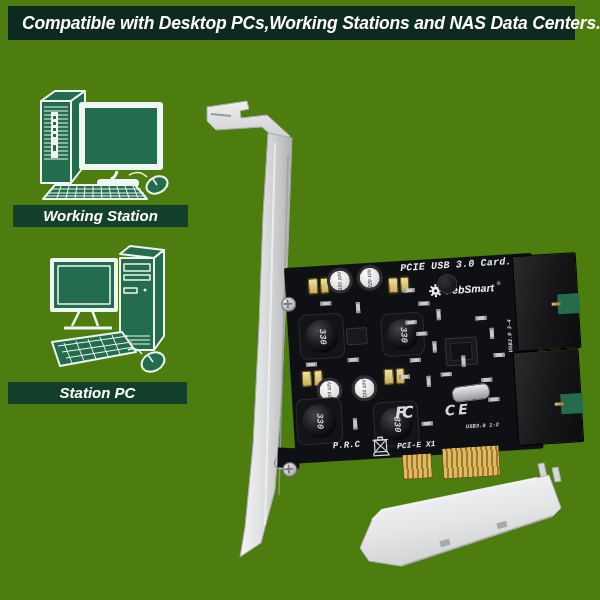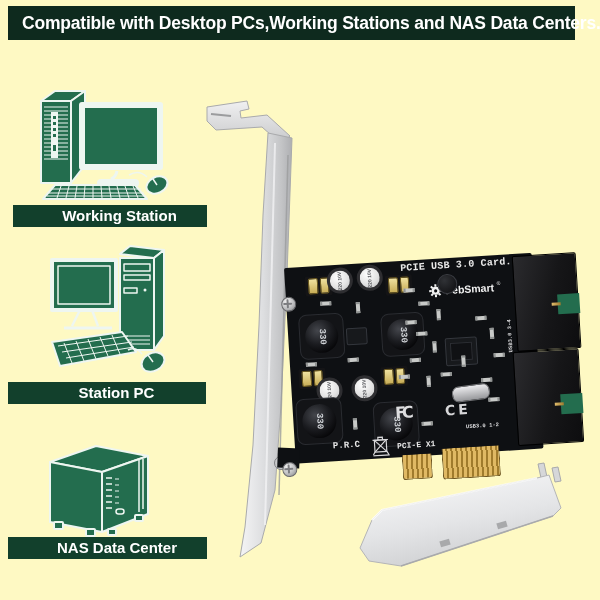--- a/index.html
+++ b/index.html
@@ -1,24 +1,24 @@
 <!DOCTYPE html>
 <html><head>
 <meta charset="utf-8">
 <style>
   html,body{margin:0;padding:0;background:#236d4e;}
-  .scene{position:relative;width:600px;height:600px;background:#fef9c3;overflow:hidden;
-         font-family:"Liberation Sans",sans-serif;}
+  .scene{position:relative;width:600px;height:600px;background:#4d7c0f;overflow:hidden;
+         font-family:"Liberation Sans",sans-serif;font-style:italic;}
   .banner{position:absolute;left:8px;top:6px;width:567px;height:34px;background:#0e2a1e;
           color:#ffffff;font-weight:700;font-size:17.5px;line-height:34px;padding-left:14px;
           box-sizing:border-box;letter-spacing:-0.2px;white-space:nowrap;}
   .compat-item{position:absolute;}
   .art{position:absolute;}
   .compat-label{position:absolute;background:#12402c;color:#ffffff;font-weight:700;font-size:15px;
-          text-align:center;height:22px;line-height:22px;padding-left:19px;}
+          text-align:center;height:22px;line-height:22px;}
   .bracket{position:absolute;}
   
   .card{position:absolute;left:284px;top:268px;width:248px;height:196px;background:#0e1013;
         transform:rotate(-3.5deg);transform-origin:0 0;border-radius:2px;}
   .silk{position:absolute;color:#e9e9e9;font-family:"Liberation Mono",monospace;font-weight:700;
         white-space:nowrap;}
   .brand{position:absolute;display:flex;align-items:center;gap:3px;color:#f2f2f2;}
   .brand .bname{font-size:10.5px;font-weight:700;}
   .brand sup{font-size:5px;position:relative;top:-4px;}
   .ind{position:absolute;background:#131417;border:1px solid #2a2c31;border-radius:8px;}
@@ -144,38 +144,20 @@
       <circle cx="95" cy="46" r="1.5" fill="#eef6f1" stroke="none"></circle>
       <path stroke-width="1" d="M74,92 h26 M74,96 h26 M74,100 h26"></path>
       <polygon points="2,98 72,88 86,108 10,122" fill="#236d4e"></polygon>
       <path stroke-width="1" d="M8,102 L78,92 M12,108 L82,98 M16,114 L84,103 M14,99 L22,119 M26,97 L34,117 M38,95 L46,115 M50,93 L58,112 M62,91 L70,110"></path>
       <ellipse cx="103" cy="118" rx="12" ry="9" transform="rotate(-28 103 118)" fill="#236d4e"></ellipse>
       <path stroke-width="1.5" d="M98,111 l5,7 M92,110 q-6,-8 -14,-4"></path>
     </svg>
     <div class="compat-label" style="left:0;top:139px;width:179px;">Station PC</div>
   </div>
 
-  <div class="compat-item" style="left:8px;top:438px;width:192px;height:122px;">
-    <svg class="art" style="left:34px;top:0;" width="120" height="100" viewBox="0 0 120 100" fill="none" stroke="#eef6f1" stroke-width="2" stroke-linejoin="round">
-      <polygon points="8,24 54,8 106,18 60,34" fill="#236d4e"></polygon>
-      <polygon points="8,24 60,34 60,94 8,84" fill="#236d4e"></polygon>
-      <polygon points="60,34 106,18 106,76 60,94" fill="#236d4e"></polygon>
-      <path stroke-width="1.5" d="M64,40 h6 M64,46 h6 M64,52 h6 M64,58 h6 M64,64 h6 M64,70 h6"></path>
-      <path stroke-width="1" d="M73,41 h4 M73,47 h4 M73,53 h4 M73,59 h4 M73,65 h4"></path>
-      <rect x="74" y="71" width="8" height="5" rx="2.5" stroke-width="1.5"></rect>
-      <path stroke-width="1.5" d="M97,22 v52 M101,21 v50"></path>
-      <g fill="#236d4e">
-        <rect x="12" y="84" width="9" height="7" rx="1"></rect>
-          <rect x="44" y="91" width="9" height="7" rx="1"></rect>
-        <rect x="66" y="91" width="8" height="6" rx="1"></rect>
-          <rect x="93" y="77" width="8" height="6" rx="1"></rect>
-      </g>
-    </svg>
-    <div class="compat-label" style="left:0;top:99px;width:180px;">NAS Data Center</div>
-  </div>
 
   <div class="card">
     <div class="patch"></div>
 
     <div class="silk" style="left:116px;top:2px;font-size:10px;letter-spacing:0.2px;">PCIE USB 3.0 Card.</div>
 
     <div class="brand" style="left:143px;top:25px;">
       <svg width="14" height="14" viewBox="0 0 14 14">
         <g stroke="#f2f2f2" stroke-width="2">
           <path d="M7,0.5 V3 M7,11 V13.5 M0.5,7 H3 M11,7 H13.5 M2.4,2.4 L4.2,4.2 M9.8,9.8 L11.6,11.6 M11.6,2.4 L9.8,4.2 M4.2,9.8 L2.4,11.6"></path>

